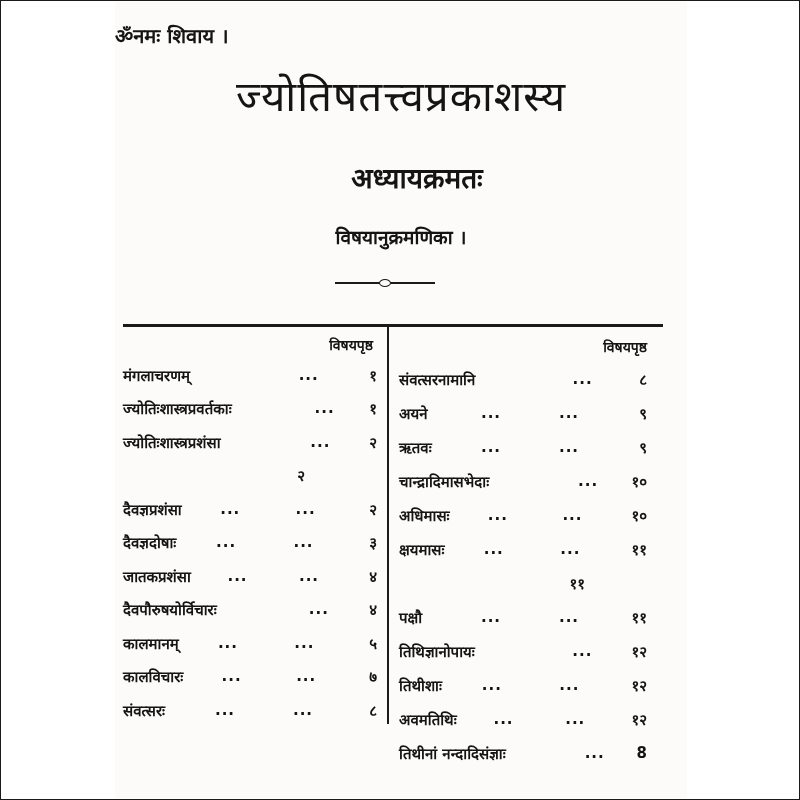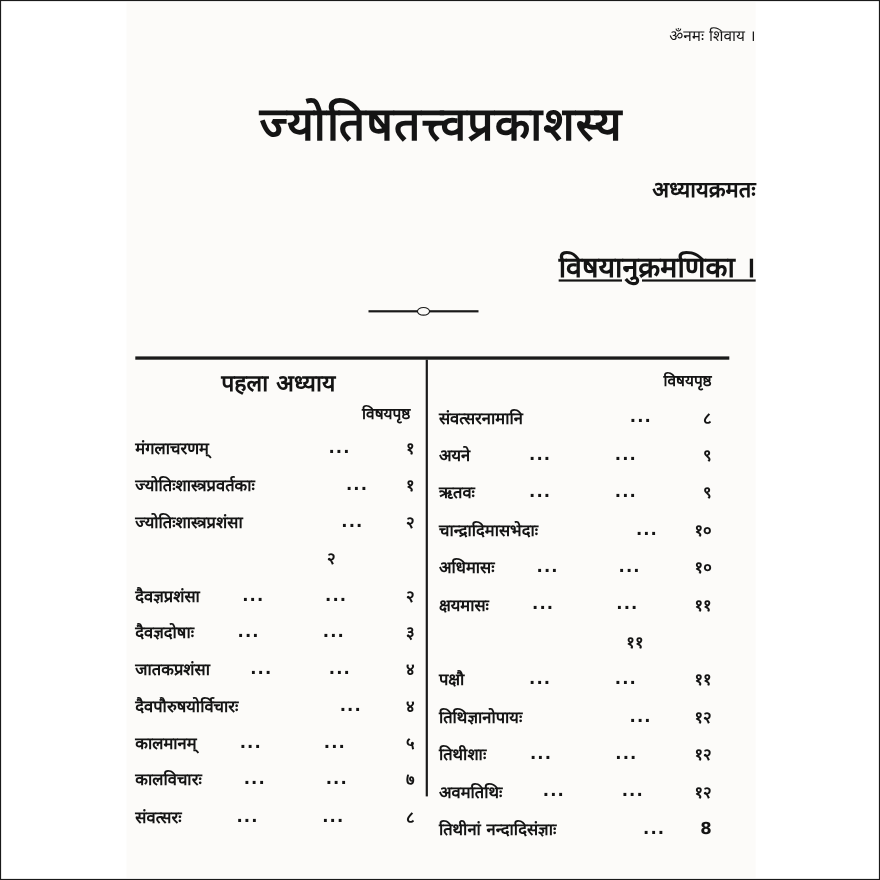--- a/index.html
+++ b/index.html
@@ -13,33 +13,33 @@
     .frame {
       position: absolute; left: 0; top: 0; width: 798px; height: 798px;
       border: 1px solid #1a1a1a;
     }
     .page {
       position: absolute; left: 115px; top: 2px; width: 572px; height: 796px;
       background: #fcfbf9;
     }
     .invocation {
       position: absolute; left: 0; width: 572px; top: 20px;
-      text-align: right; font-size: 14px; font-weight: normal;
+      text-align: left; font-size: 20px; font-weight: bold;
     }
     .title {
       position: absolute; left: 0; width: 572px; top: 64px;
-      text-align: center; font-size: 42px; font-weight: bold; letter-spacing: 1px; margin-top: 16px;
+      text-align: center; font-size: 42px; font-weight: normal; letter-spacing: 1px;
     }
     .subtitle {
-      position: absolute; left: 0; width: 572px; top: 156px;
-      text-align: right; font-size: 20px; font-weight: bold;
+      position: absolute; left: 16px; width: 572px; top: 156px;
+      text-align: center; font-size: 28px; font-weight: bold;
     }
     .index-title {
       position: absolute; left: 0; width: 572px; top: 222px;
-      text-align: right; font-size: 26px; font-weight: bold; text-decoration: underline;
+      text-align: center; font-size: 19px; font-weight: bold;
     }
     .ornament {
       position: absolute; left: 220px; top: 280px; width: 100px; height: 2px;
       background: #1a1a1a;
     }
     .ornament::after {
       content: ""; position: absolute; left: 44px; top: -3px;
       width: 10px; height: 6px; border: 1.5px solid #1a1a1a; border-radius: 50%;
       background: #fcfbf9;
     }
@@ -83,21 +83,20 @@
   <div class="invocation">ॐनमः शिवाय ।</div>
   <div class="title">ज्योतिषतत्त्वप्रकाशस्य</div>
   <div class="subtitle">अध्यायक्रमतः</div>
   <div class="index-title">विषयानुक्रमणिका ।</div>
   <div class="ornament"></div>
 
   <div class="rule-top"></div>
   <div class="col-divider"></div>
 
   <div class="col col-left">
-    <div class="chapter-heading">पहला अध्याय</div>
     <div class="col-head">
       <span>विषय</span>
       <span>पृष्ठ</span>
     </div>
     <div id="left-rows">
         <div class="row">
           <span class="topic">मंगलाचरणम्</span>
           <span class="dots d1"></span>
           <span class="dots">...</span>
           <span class="page-no">१</span>

